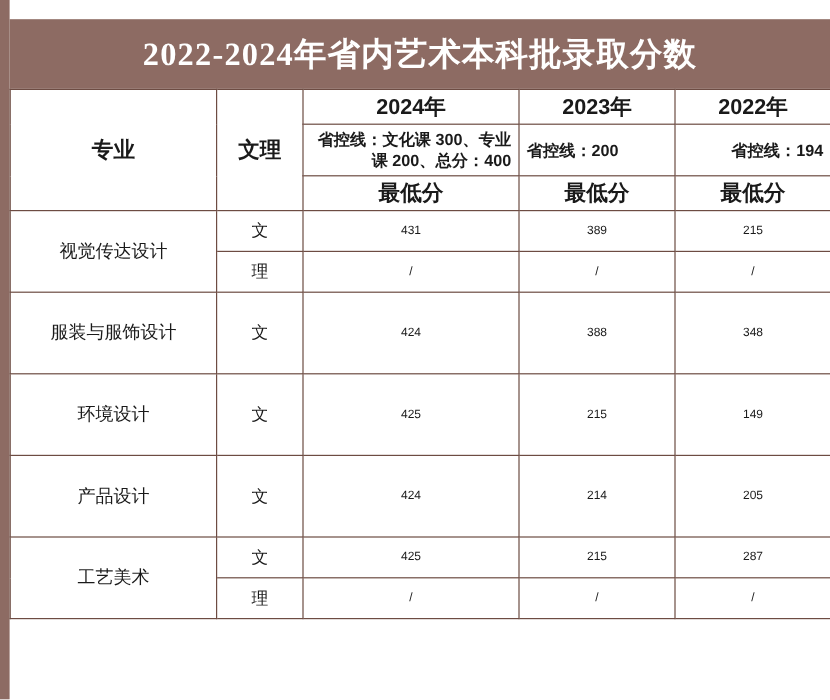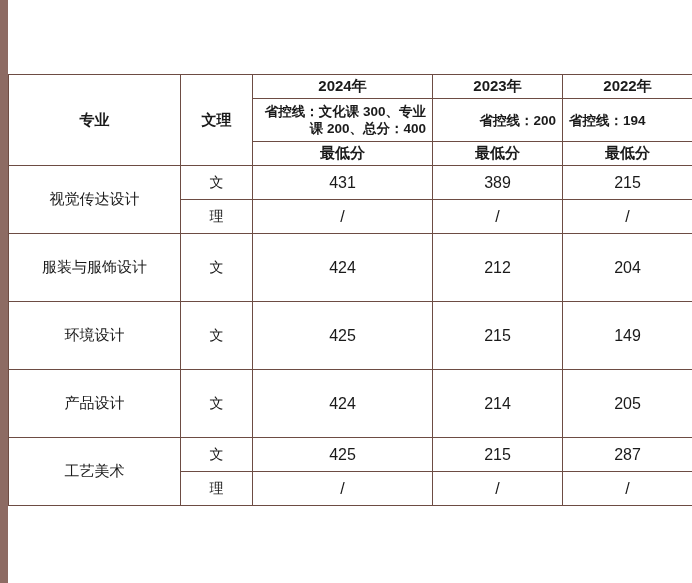--- a/index.html
+++ b/index.html
@@ -63,73 +63,76 @@
     border: 1px solid #6d4c43;
     text-align: center;
     vertical-align: middle;
     color: #1a1a1a;
     font-size: 14px;
     padding: 2px 4px;
     box-sizing: border-box;
   }
   .hdr {
     font-weight: bold;
-    font-size: 15px;
+    font-size: 18px;
   }
   .hdr-small {
     font-weight: bold;
     font-size: 13.5px;
     line-height: 17px;
     text-align: right;
     padding: 4px 6px;
   }
   .major {
     font-size: 15px;
   }
   .wenli {
     font-size: 14px;
   }
   .num {
-    font-size: 16px;
+    font-size: 10px;
   }
   .c1 { width: 172px; }
   .c2 { width: 72px; }
   .c3 { width: 180px; }
   .c4 { width: 130px; }
   .c5 { width: 130px; }
 </style>
 </head>
 <body>
 
 <div id="page">
 
   <div id="left-band"></div>
 
+  <div id="title-bar">
+    <span id="title-text">2022-2024年省内艺术本科批录取分数</span>
+  </div>
 
   <div id="table-wrap">
     <table>
       <colgroup>
         <col class="c1">
           <col class="c2">
           <col class="c3">
           <col class="c4">
           <col class="c5">
       </colgroup>
       <tbody>
         <tr>
           <td class="hdr" rowspan="3">专业</td>
           <td class="hdr" rowspan="3">文理</td>
           <td class="hdr">2024年</td>
           <td class="hdr">2023年</td>
           <td class="hdr">2022年</td>
         </tr>
         <tr>
           <td class="hdr-small">省控线：文化课 300、专业课 200、总分：400</td>
-          <td class="hdr-small" style="text-align:right;">省控线：200</td>
-          <td class="hdr-small" style="text-align:left;">省控线：194</td>
+          <td class="hdr-small" style="text-align:left;">省控线：200</td>
+          <td class="hdr-small" style="text-align:right;">省控线：194</td>
         </tr>
         <tr>
           <td class="hdr">最低分</td>
           <td class="hdr">最低分</td>
           <td class="hdr">最低分</td>
         </tr>
 
         <tr>
           <td class="major" rowspan="2" style="height:40px;">视觉传达设计</td>
           <td class="wenli" style="height:34px;">文</td>
@@ -141,22 +144,22 @@
           <td class="wenli" style="height:34px;">理</td>
           <td class="num">/</td>
           <td class="num">/</td>
           <td class="num">/</td>
         </tr>
 
         <tr>
           <td class="major" style="height:68px;margin-left:44px;">服装与服饰设计</td>
           <td class="wenli">文</td>
           <td class="num">424</td>
-          <td class="num">212</td>
-          <td class="num">204</td>
+          <td class="num">388</td>
+          <td class="num">348</td>
         </tr>
 
         <tr>
           <td class="major" style="height:68px;">环境设计</td>
           <td class="wenli">文</td>
           <td class="num">425</td>
           <td class="num">215</td>
           <td class="num">149</td>
         </tr>
 

